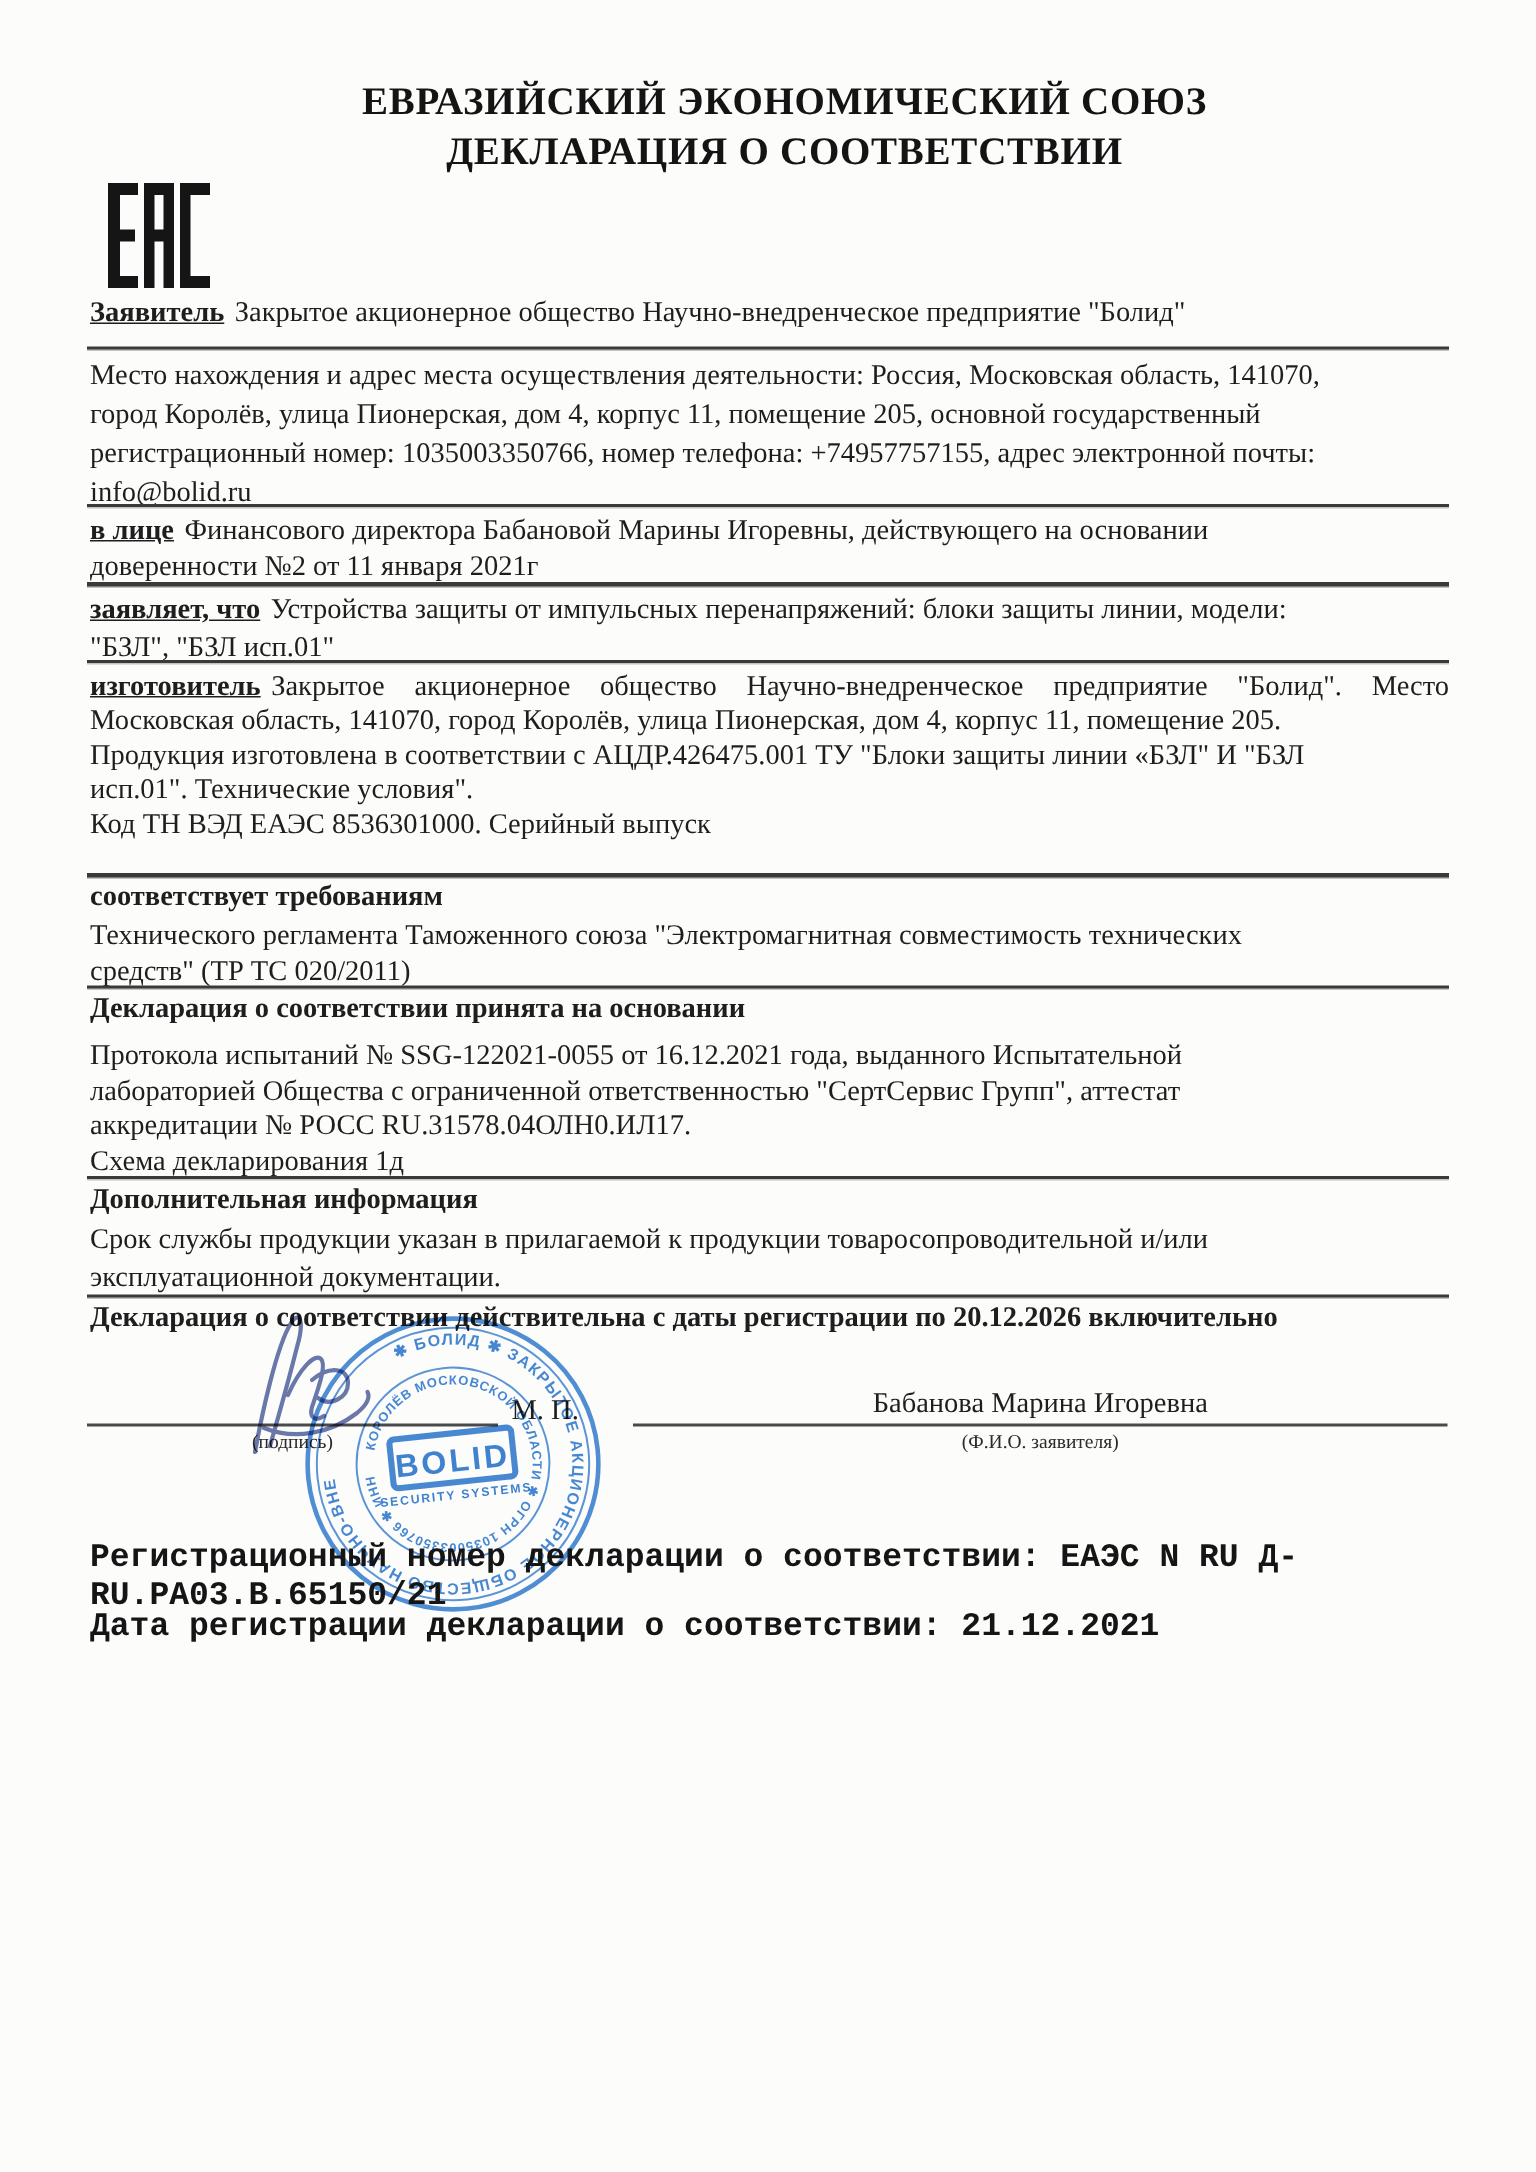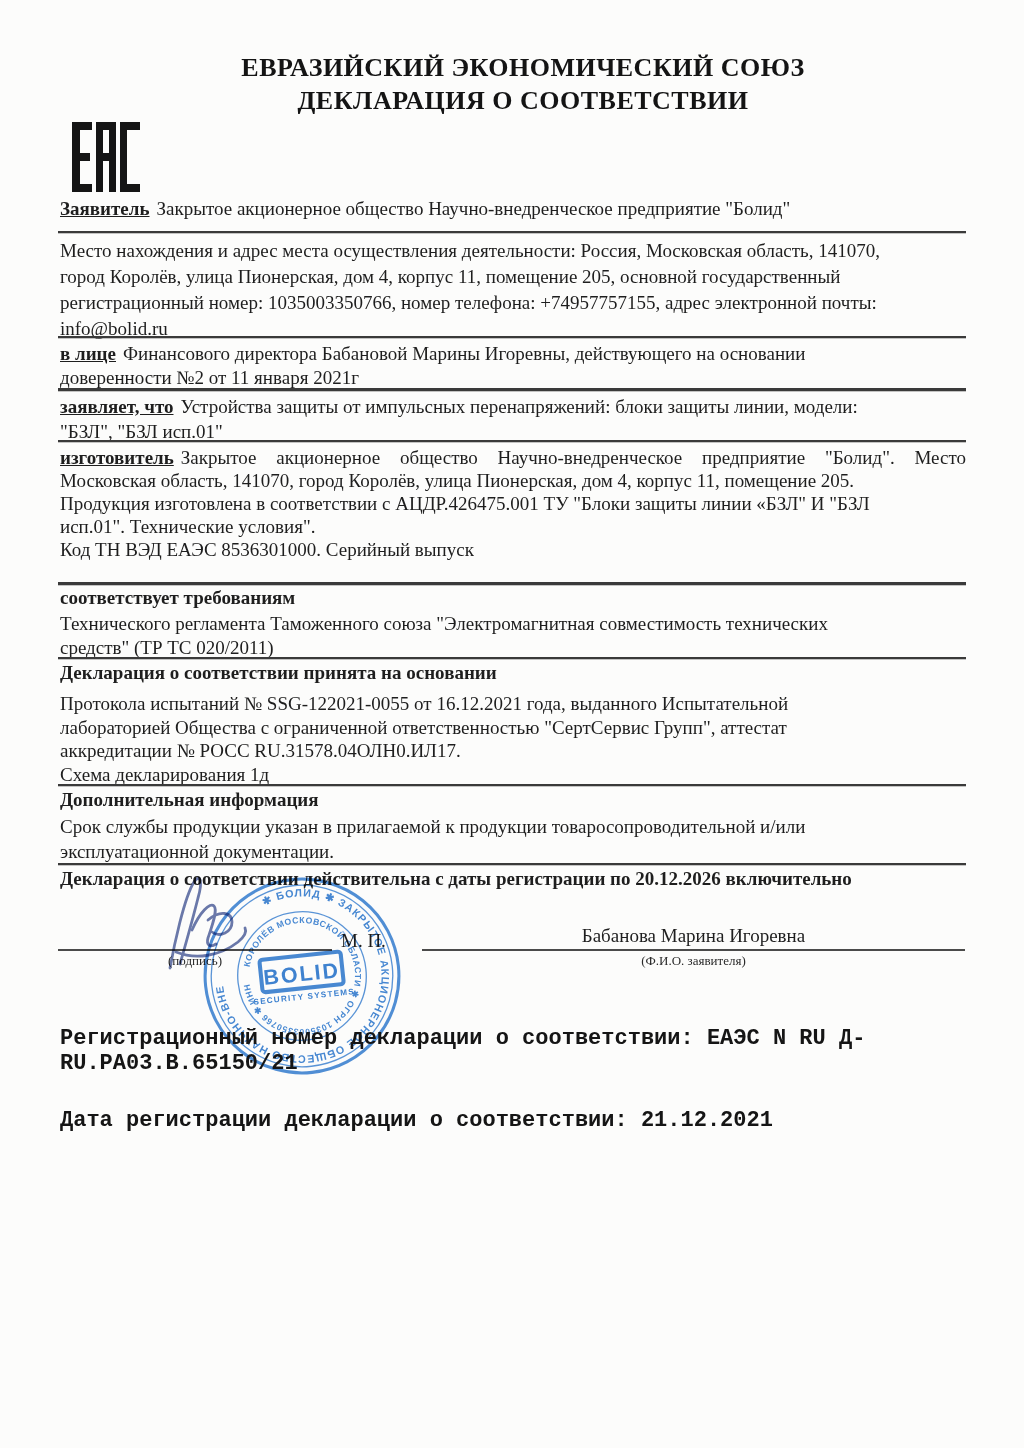--- a/index.html
+++ b/index.html
@@ -150,18 +150,18 @@
       <rect x="60" y="80" width="80" height="32" rx="3" fill="none" stroke-width="4" opacity="0.95"></rect>
       <text x="100" y="105" text-anchor="middle" font-family="Liberation Sans, sans-serif" font-size="21" font-weight="bold" letter-spacing="2" stroke="none">BOLID</text>
       <text x="100" y="123" text-anchor="middle" font-family="Liberation Sans, sans-serif" font-size="8" font-weight="bold" letter-spacing="1.2" stroke="none">SECURITY SYSTEMS</text>
     </g>
   </svg>
 
   <div class="regline" style="top:1026px">
     <span>Регистрационный номер декларации о соответствии:</span>
     <span>ЕАЭС N RU Д-RU.РА03.В.65150/21</span>
   </div>
-  <div class="regline" style="top:1108px">
+  <div class="regline" style="top:1072px">
     <span>Дата регистрации декларации о соответствии:</span>
     <span>21.12.2021</span>
   </div>
 
 </div>
 
 </body></html>

